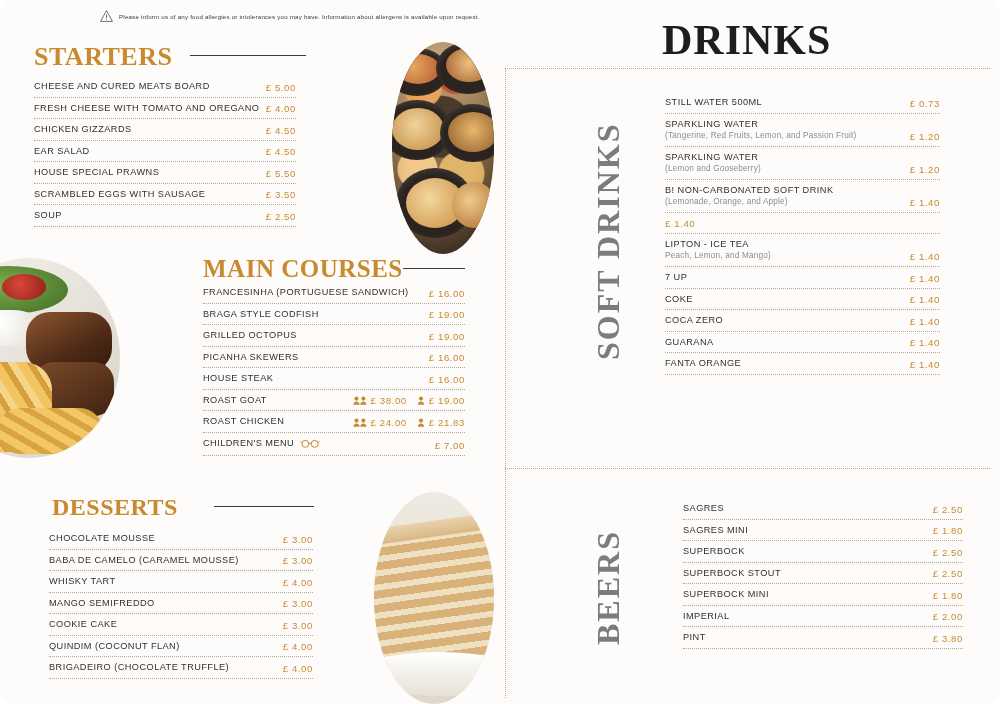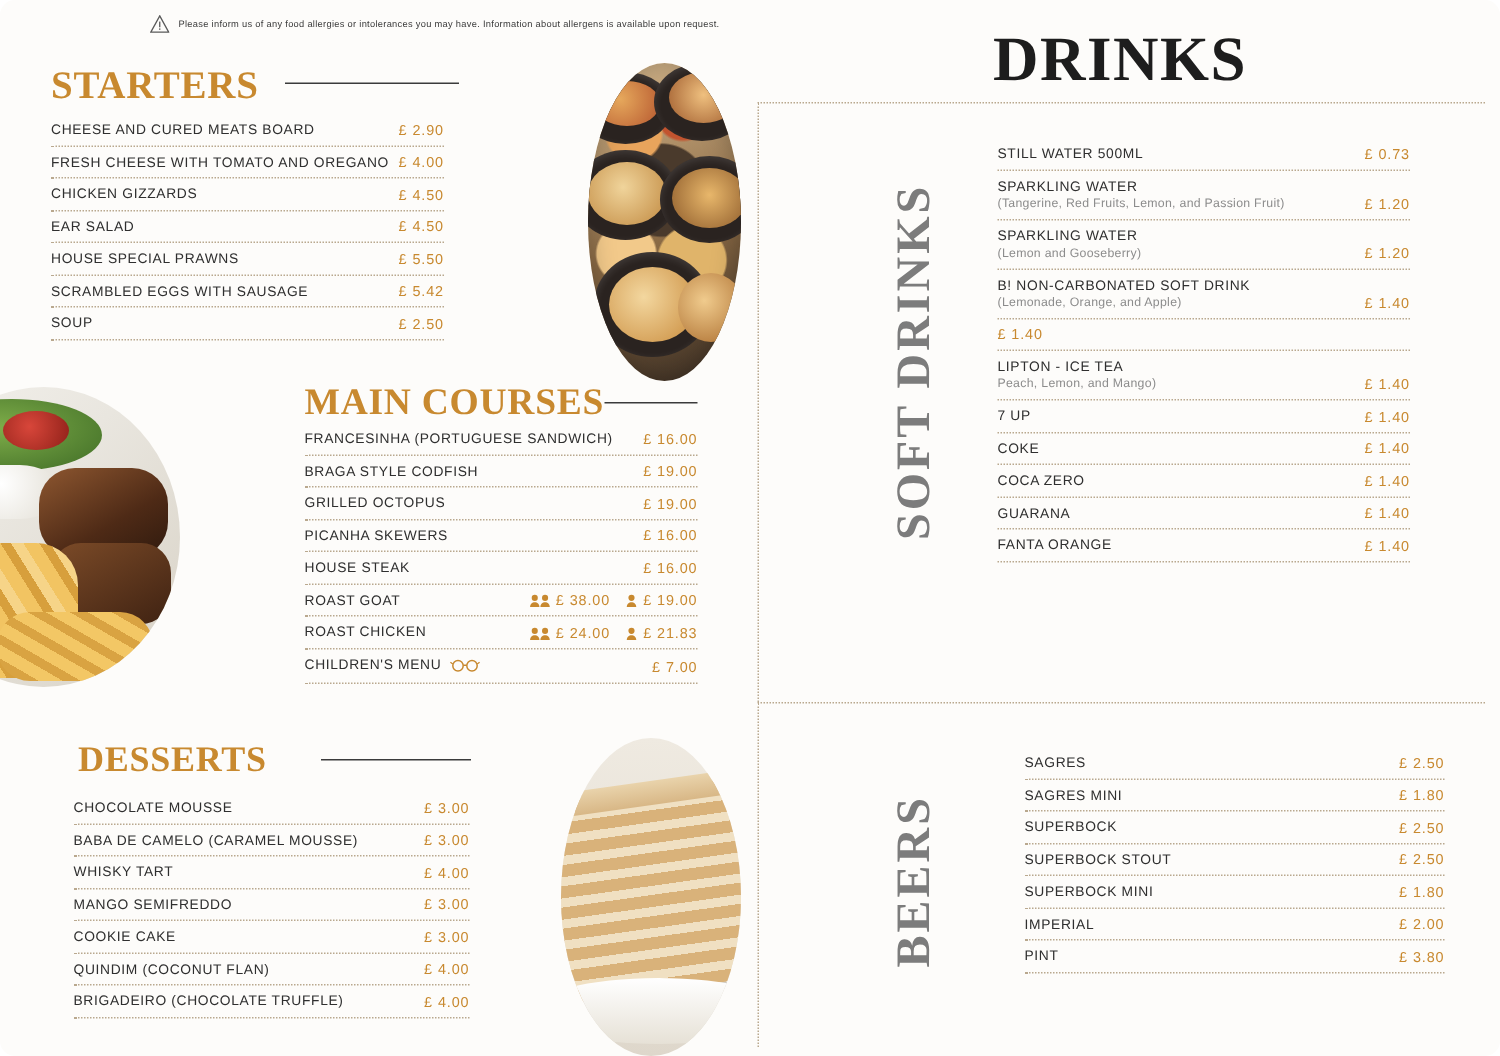--- a/index.html
+++ b/index.html
@@ -193,21 +193,21 @@
   <div class="sec-title" style="position:absolute;left:34px;top:42px;font-size:26px;">STARTERS</div>
   <div class="rule" style="position:absolute;left:190px;top:55px;width:116px;"></div>
 
   <div class="menu-list" id="starters-list" style="left:34px;top:76px;width:262px;">
       <div class="row">
         <div class="names">
           <div class="name">CHEESE AND CURED MEATS BOARD</div>
         </div>
         <div class="pricegroup">
           <div class="pricecell">
-            <span class="price">£  2.90</span>
+            <span class="price">£  5.00</span>
           </div>
         </div>
       </div>
       <div class="row">
         <div class="names">
           <div class="name">FRESH CHEESE WITH TOMATO AND OREGANO</div>
         </div>
         <div class="pricegroup">
           <div class="pricecell">
             <span class="price">£  4.00</span>
@@ -243,21 +243,21 @@
             <span class="price">£  5.50</span>
           </div>
         </div>
       </div>
       <div class="row">
         <div class="names">
           <div class="name">SCRAMBLED EGGS WITH SAUSAGE</div>
         </div>
         <div class="pricegroup">
           <div class="pricecell">
-            <span class="price">£  5.42</span>
+            <span class="price">£  3.50</span>
           </div>
         </div>
       </div>
       <div class="row">
         <div class="names">
           <div class="name">SOUP</div>
         </div>
         <div class="pricegroup">
           <div class="pricecell">
             <span class="price">£  2.50</span>

